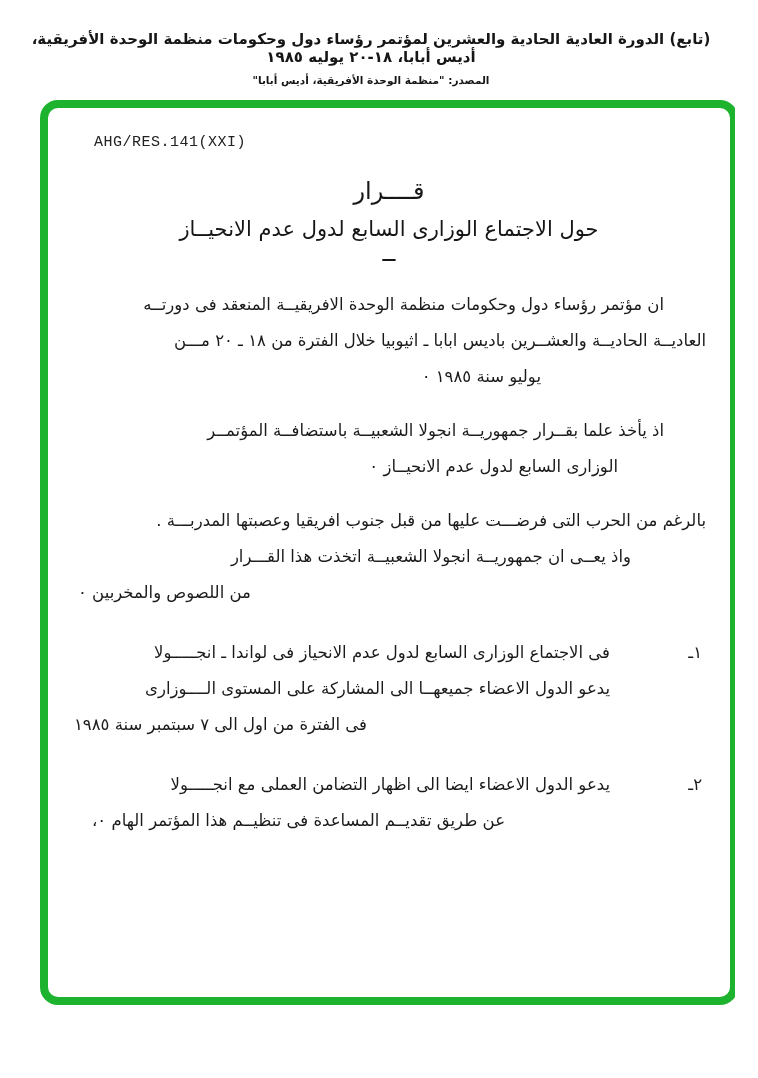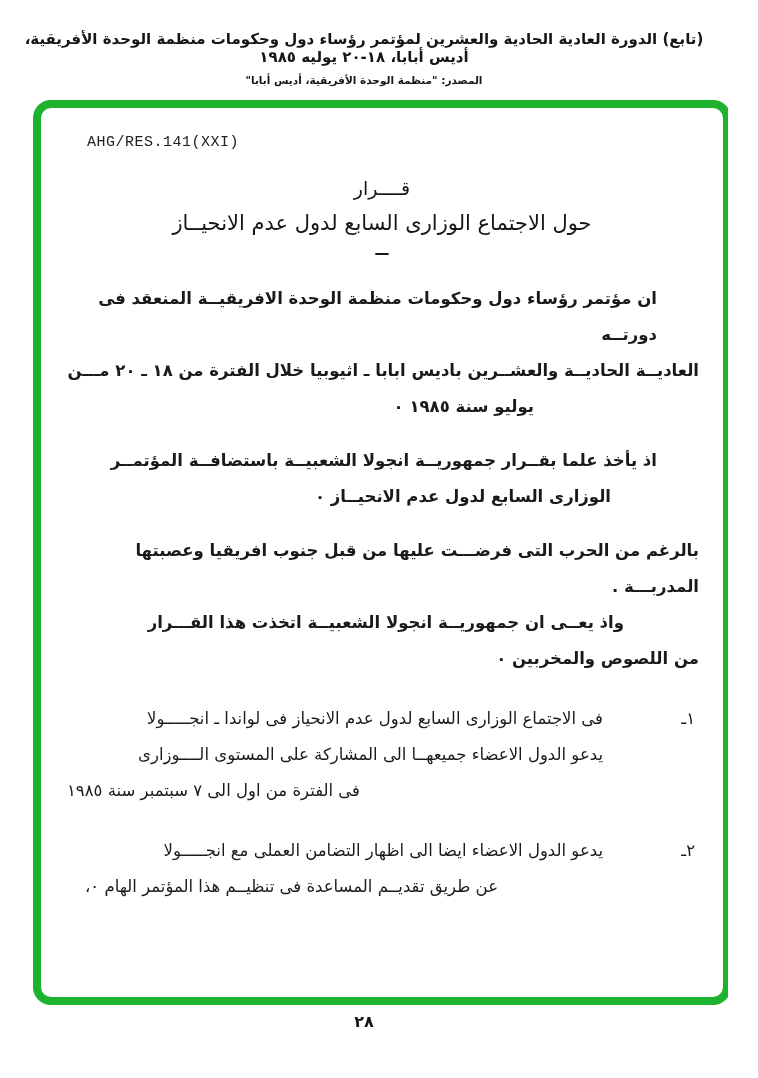--- a/index.html
+++ b/index.html
@@ -1,50 +1,50 @@
 <!DOCTYPE html>
 <html lang="ar" style="--frame-green: #1db32e;"><head>
 <meta charset="utf-8">
 <style>
   :root { --frame-green:#1db32e; }
   html,body { margin:0; padding:0; background:#ffffff; }
   .page {
     position:relative; width:728px; height:1078px; background:#fff;
-    font-family:"DejaVu Sans", sans-serif; color:#161616; overflow:hidden;
+    font-family:"DejaVu Sans", sans-serif; color:#161616; overflow:hidden;margin-left:7px;
   }
   
   .header { position:absolute; top:30px; left:0; right:0; text-align:center; direction:rtl; }
   .header-line1 { font-size:15px; font-weight:bold; letter-spacing:0; padding:0 8px; }
   .header-line2 { font-size:10.5px; font-weight:bold; margin-top:8px; }
   
   .frame {
     position:absolute; left:33px; top:100px; width:698px; height:905px;
     box-sizing:border-box; border:8px solid var(--frame-green);
     border-radius:18px; background:#fff; overflow:hidden;
   }
   .doc-ref {
     font-family:"Liberation Mono","DejaVu Sans Mono",monospace;
     font-size:15px; color:#222; margin:26px 0 0 46px; letter-spacing:0.5px;
     direction:ltr; text-align:left;
   }
   .title-block { direction:rtl; text-align:center; margin-top:26px; }
-  .doc-title { font-size:19px; }
+  .doc-title { font-size:24px; }
   .doc-subtitle { font-size:21px; margin-top:12px; }
   .doc-sep { font-size:22px; margin-top:6px; line-height:14px; }
   
   .content { direction:rtl; padding:0 24px 0 26px; font-size:16.5px; line-height:36px; color:#1a1a1a; }
-  .para { margin-top:18px; text-align:right;font-weight:bold; }
+  .para { margin-top:18px; text-align:right; }
   .para:first-child { margin-top:26px; }
   .line { display:block; }
   .ind-a { padding-right:42px; }   
   .ind-b { padding-right:75px; }   
   .ind-c { padding-right:165px; }  
   .ind-d { padding-right:88px; }   
   .ind-e { padding-right:105px; }  
-  .align-left { text-align:right; padding-left:4px; }
+  .align-left { text-align:left; padding-left:4px; }
   .align-center { text-align:left; }
   .items { margin-top:8px; }
   .item { display:flex; margin-top:24px; }
   .item-num { flex:0 0 56px; padding-right:4px; }
   .item-body { flex:1; margin-right:36px; text-align:right; }
   
   .page-number {
     position:absolute; top:1012px; left:0; right:0; text-align:center;
     font-size:16px; font-weight:bold; direction:rtl;
   }
@@ -103,15 +103,14 @@
           <div class="item-body">
             <span class="line">يدعو الدول الاعضاء ايضا الى اظهار التضامن  العملى مع  انجـــــولا</span>
             <span class="line ind-e">عن طريق تقديــم المساعدة فى تنظيــم هذا المؤتمر الهام ٠،</span>
           </div>
         </div>
 
       </div>
     </div>
   </div>
 
-  <div class="page-number">٢٨</div>
 
 </div>
 
 </body></html>

